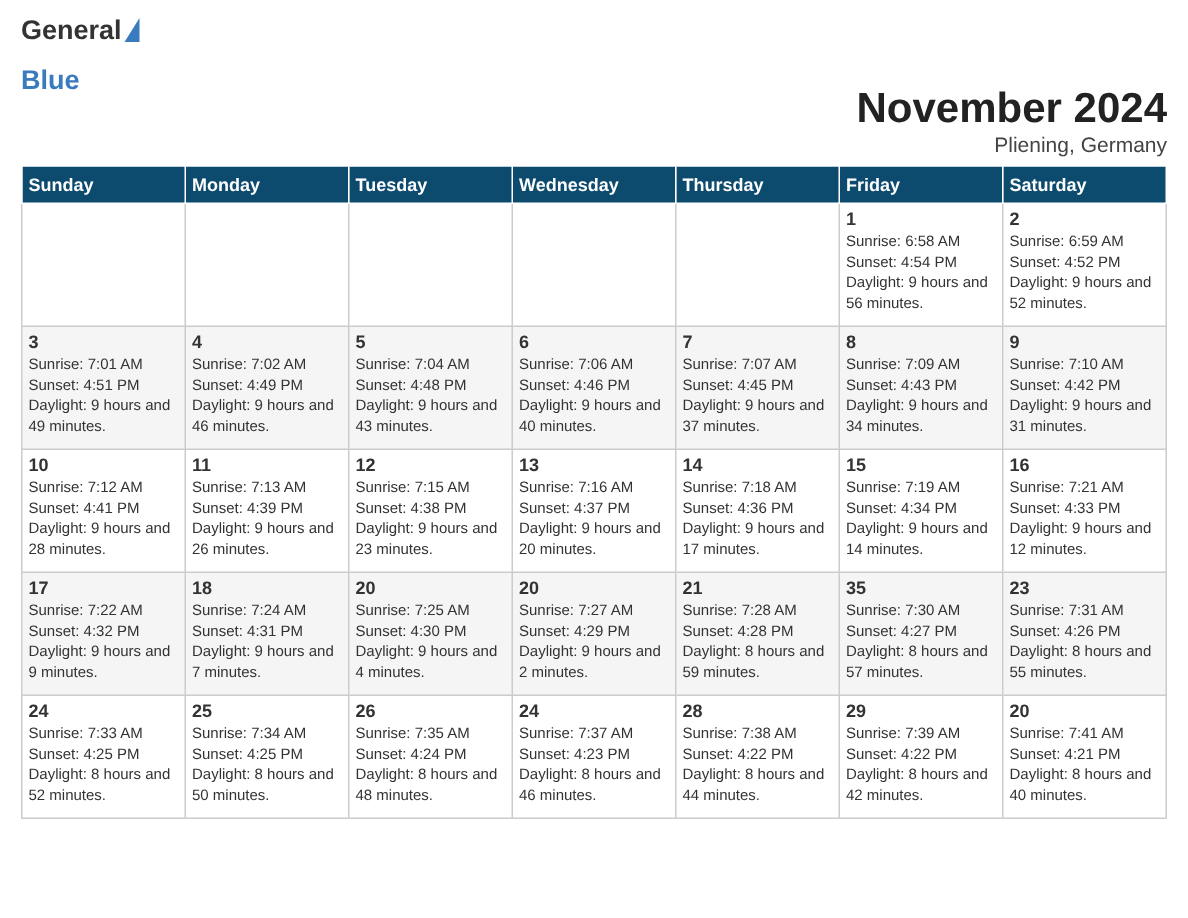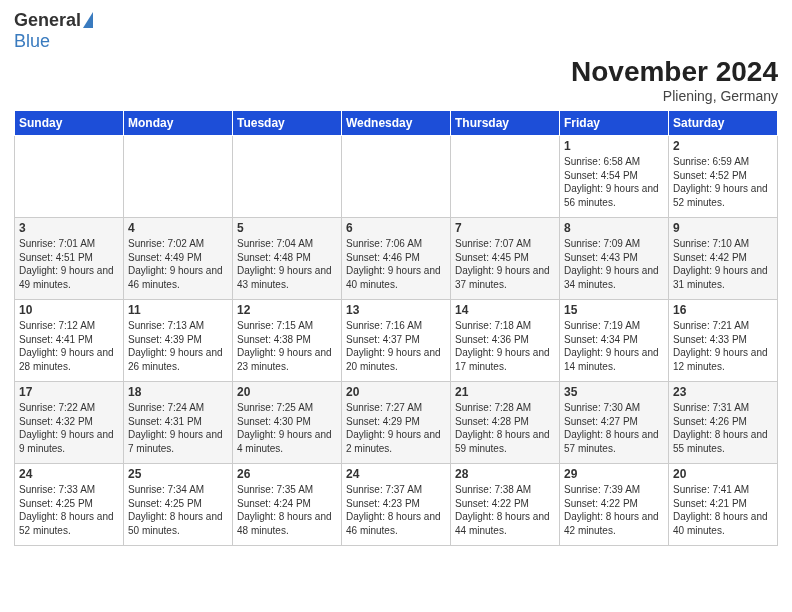--- a/index.html
+++ b/index.html
@@ -29,22 +29,23 @@
       display: flex;
       align-items: center;
     }
     .logo-general {
       font-size: 18px;
       font-weight: bold;
       color: #333;
     }
     .logo-blue {
       font-size: 18px;
-      font-weight: normal;
+      font-weight: bold;
       color: #3a7bbf;
+      margin-top: 12px;
     }
     .logo-triangle {
       width: 0;
       height: 0;
       border-left: 10px solid transparent;
       border-bottom: 16px solid #3a7bbf;
       margin-left: 2px;
       margin-bottom: 2px;
     }
     .title-block {
@@ -59,21 +60,21 @@
     .title-location {
       font-size: 14px;
       color: #444;
     }
     .calendar {
       width: 100%;
       border-collapse: collapse;
       font-size: 11px;
     }
     .calendar thead tr th {
-      background: #1d4ed8;
+      background: #0c4a6e;
       color: #fff;
       padding: 5px 4px;
       text-align: left;
       font-size: 12px;
       font-weight: bold;
       border: 1px solid #fff;
     }
     .calendar tbody tr td {
       border: 1px solid #ccc;
       vertical-align: top;

